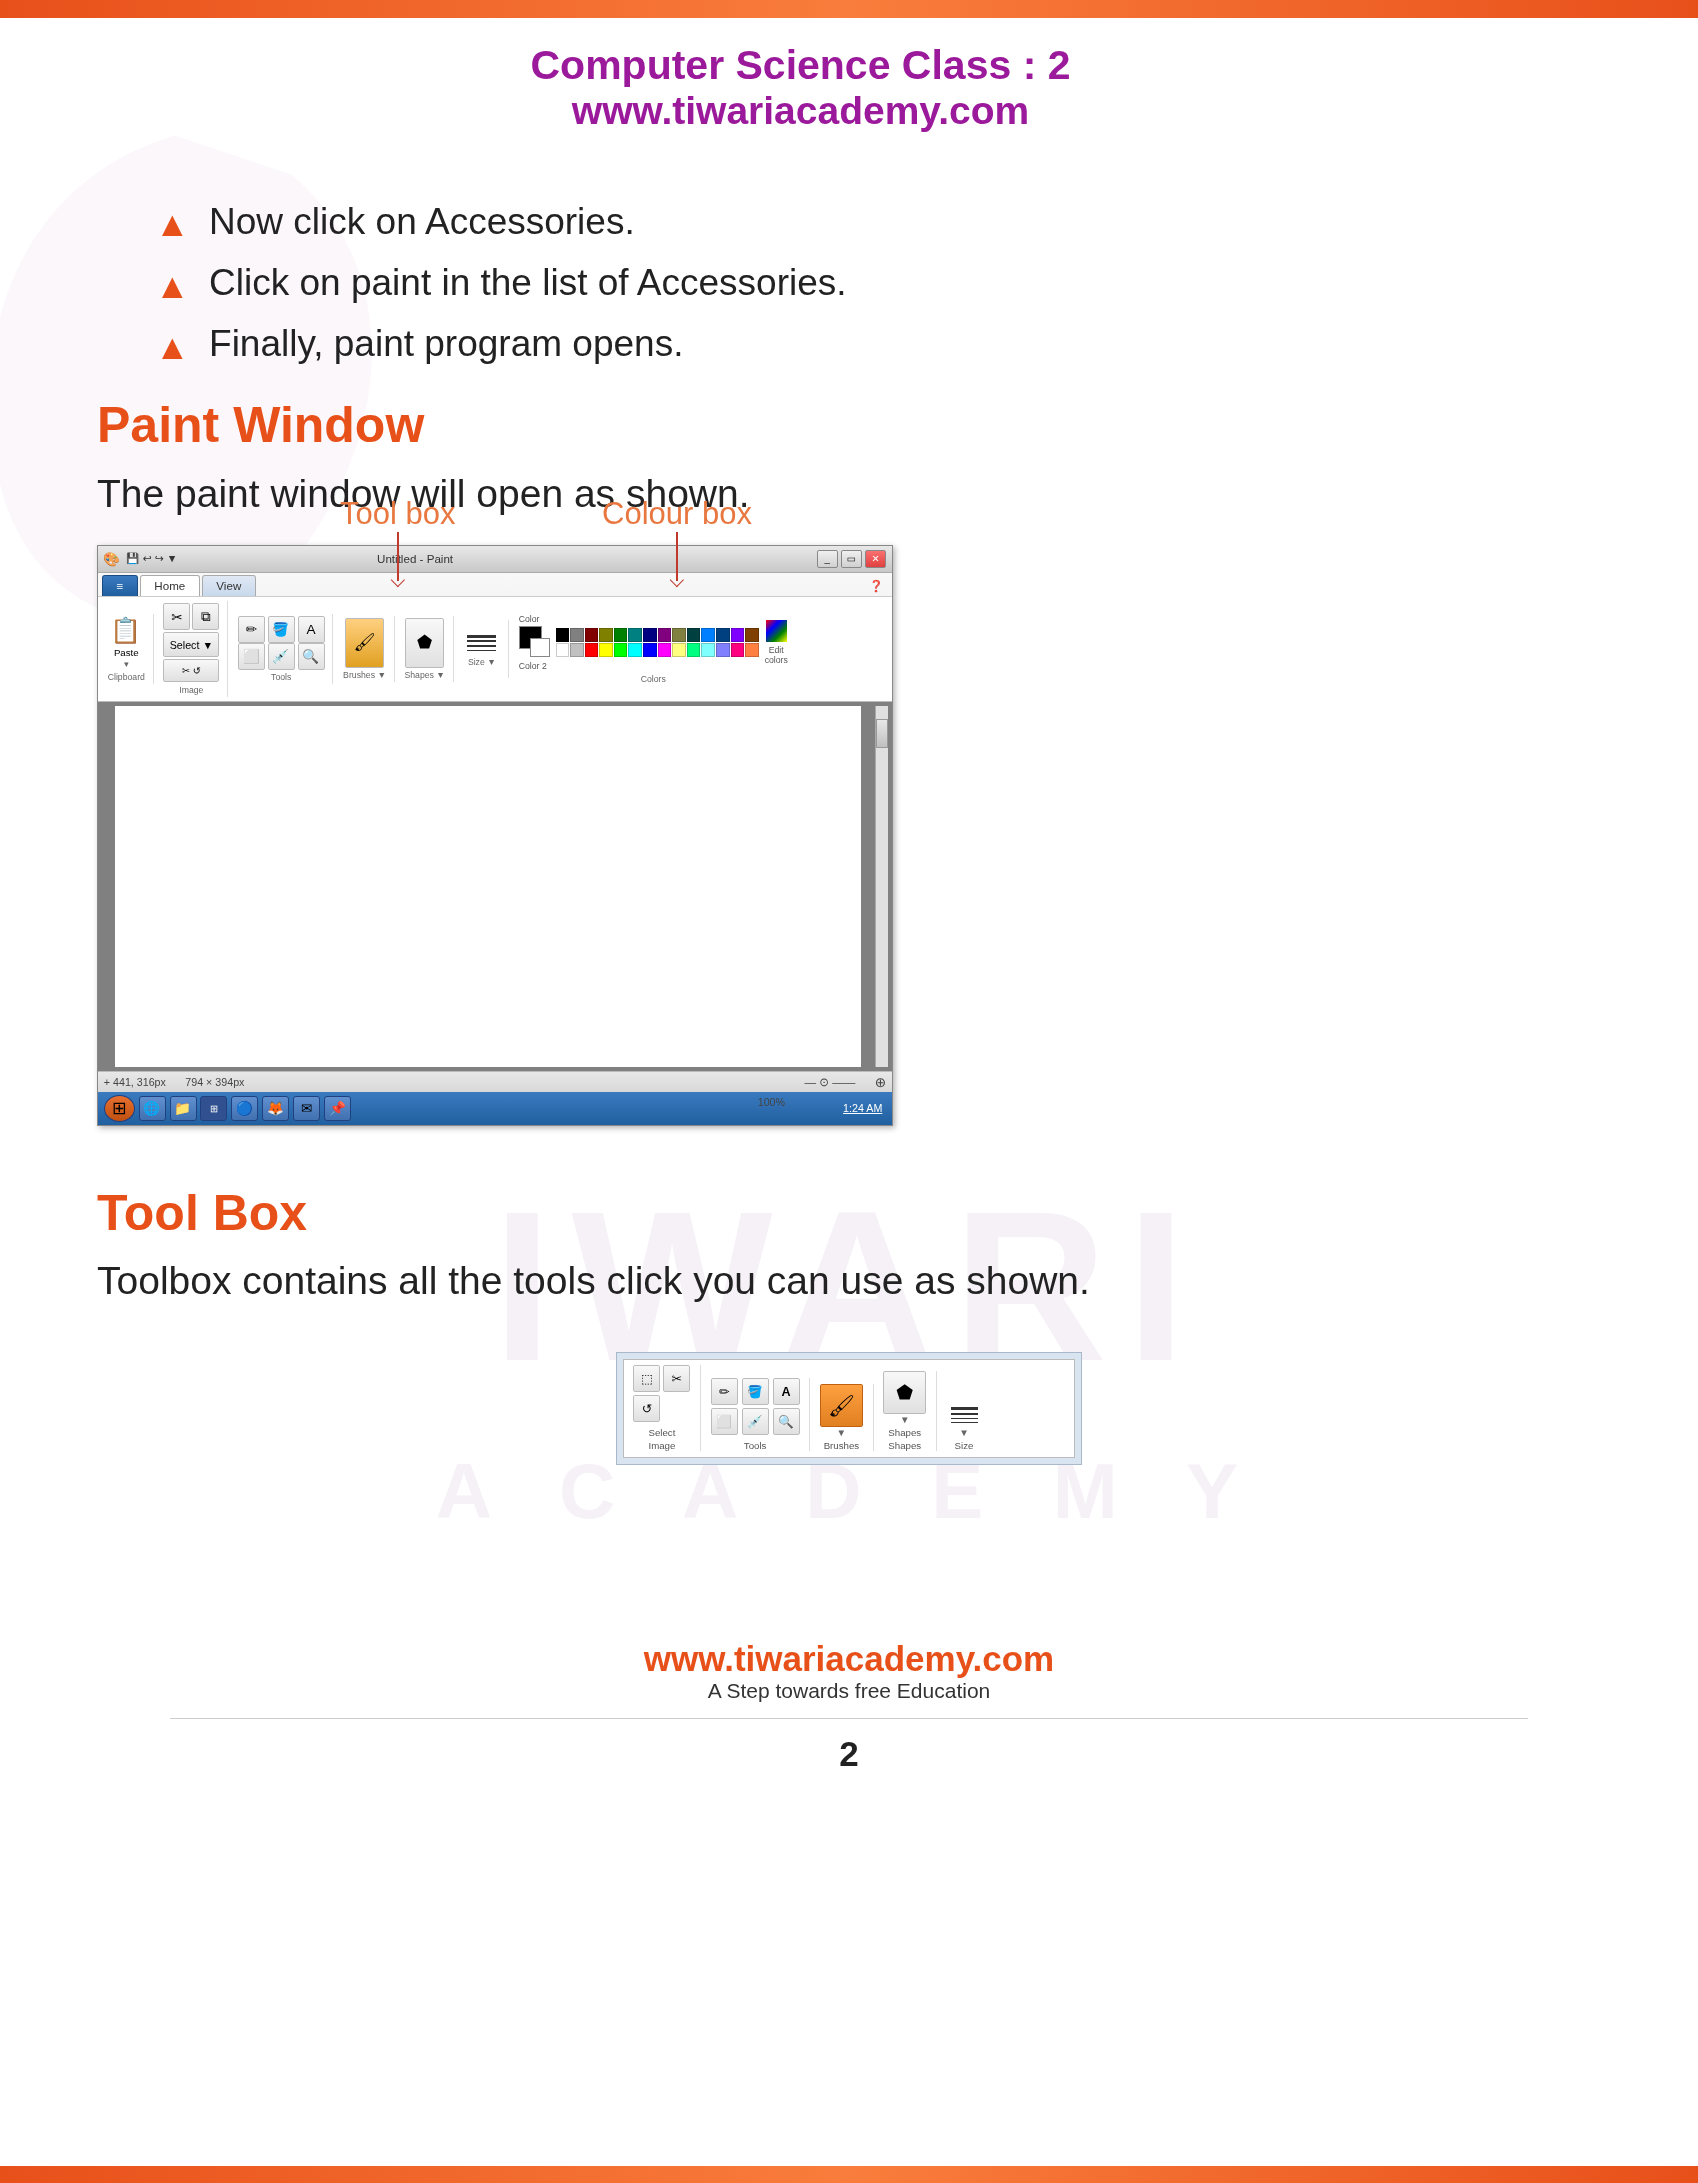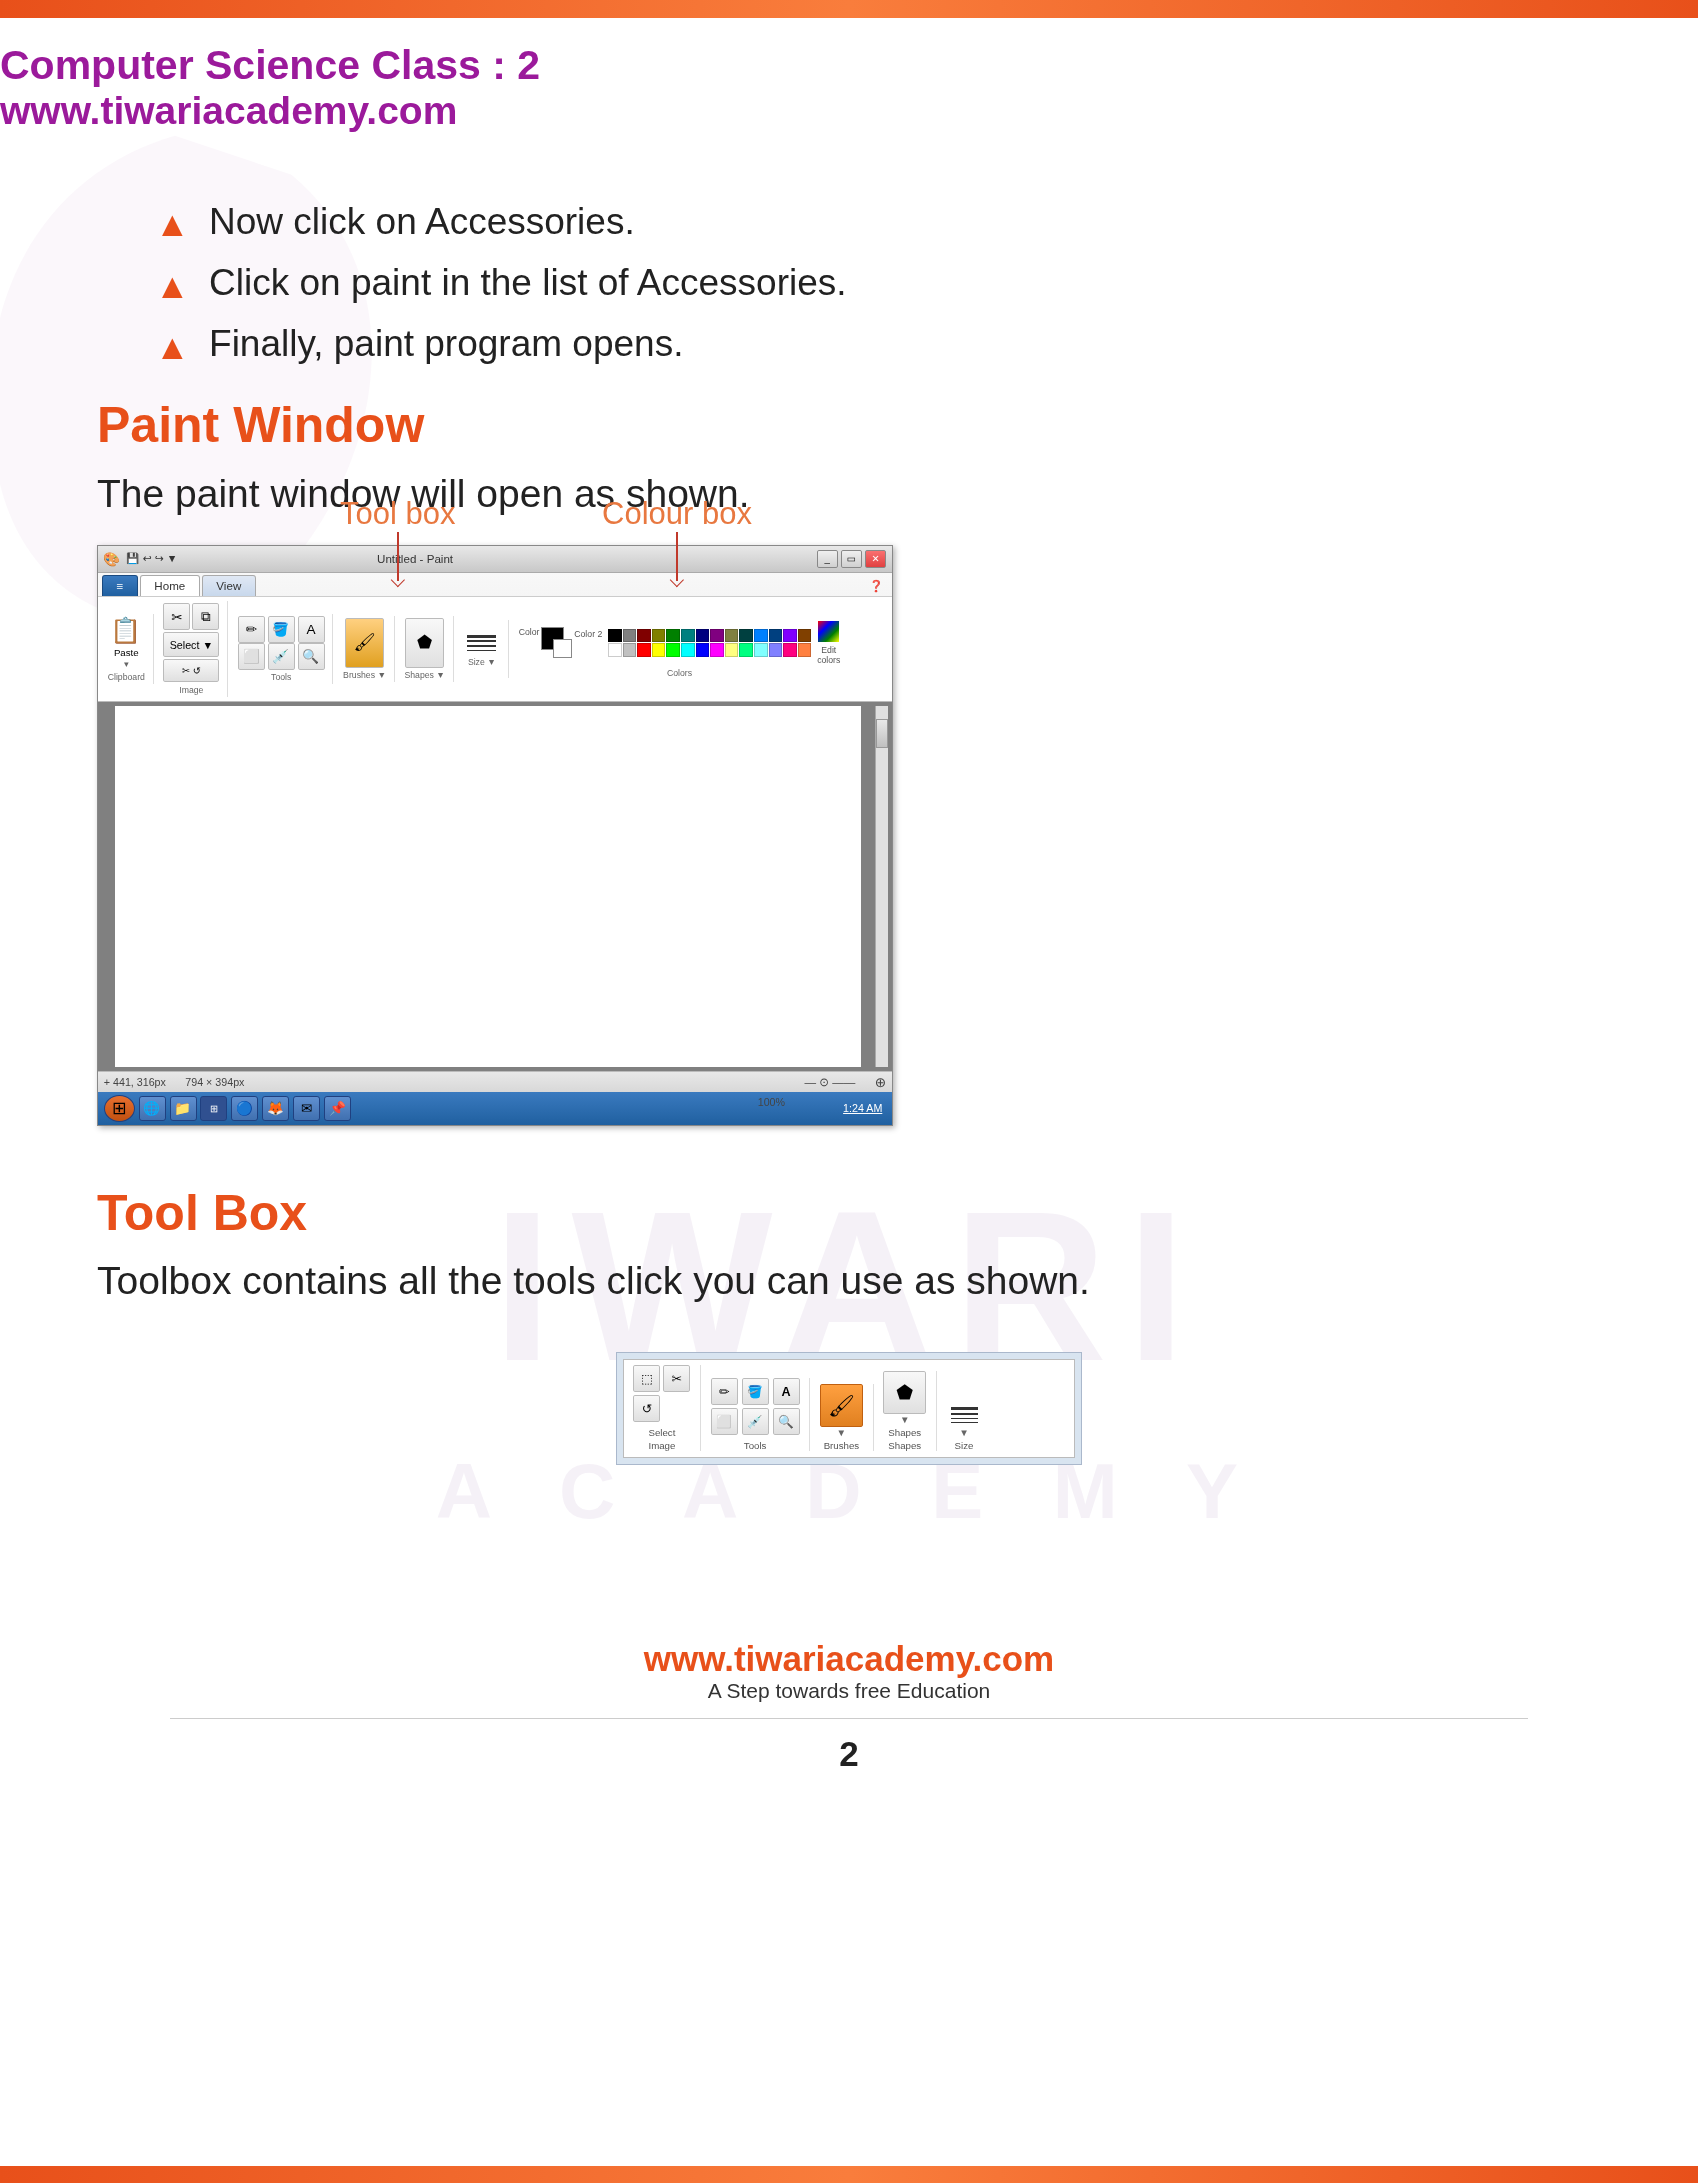--- a/index.html
+++ b/index.html
@@ -29,21 +29,21 @@
     }
 
     .content {
       position: relative;
       z-index: 1;
       padding: 19.4px 97px 78px 97px;
     }
 
     
     .header {
-      text-align: left;
+      text-align: center;
       padding: 24px 97px 9.7px 0;
       position: relative;
       z-index: 1;
     }
 
     .header-title {
       color: #9b1a9b;
       font-size: 41px;
       font-weight: bold;
     }
@@ -529,21 +529,21 @@
               <div style="width:29px; height:2.9px; background:#333;"></div>
               <div style="width:29px; height:1.9px; background:#333;"></div>
               <div style="width:29px; height:1.5px; background:#333;"></div>
               <div style="width:29px; height:1px; background:#333;"></div>
             </div>
             <div class="ribbon-group-label">Size ▼</div>
           </div>
 
           <div class="ribbon-group">
             <div style="display:flex; gap:5.8px; align-items:center;">
-              <div style="display:flex; flex-direction:row; gap:1.9px;">
+              <div style="display:flex; flex-direction:column; gap:1.9px;">
                 <div style="font-size:8.7px; color:#555;">Color</div>
                 <div style="display:flex; gap:1.9px;">
                   <div style="position:relative; width:31px; height:31px;">
                     <div style="width:23px; height:23px; background:#000; border:1px solid #888; position:absolute; top:0; left:0;"></div>
                     <div style="width:19.4px; height:19.4px; background:#fff; border:1px solid #888; position:absolute; bottom:0; right:0;"></div>
                   </div>
                 </div>
                 <div style="font-size:8.7px; color:#555; margin-top:1.9px;">Color 2</div>
               </div>
               <div class="color-palette" id="color-palette-grid">

